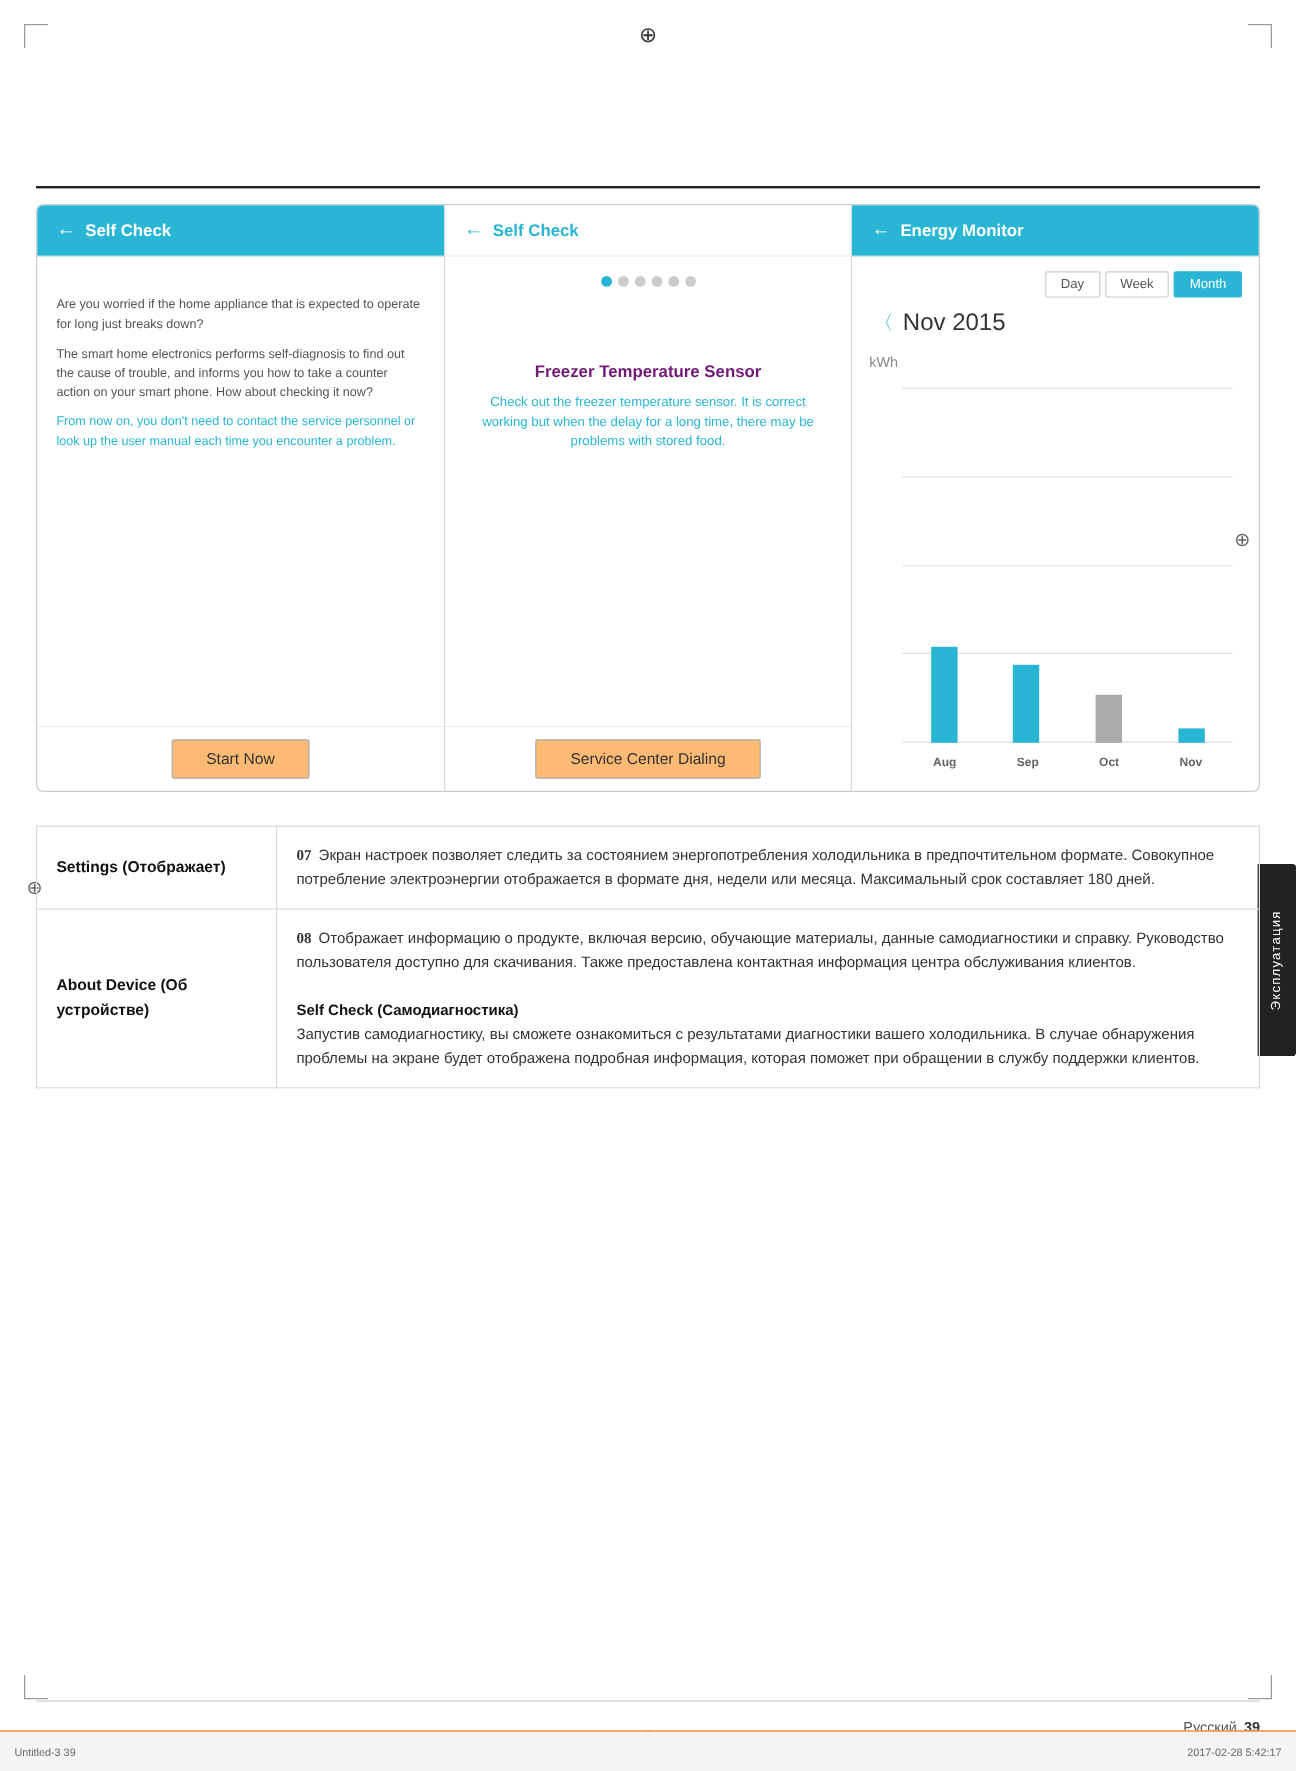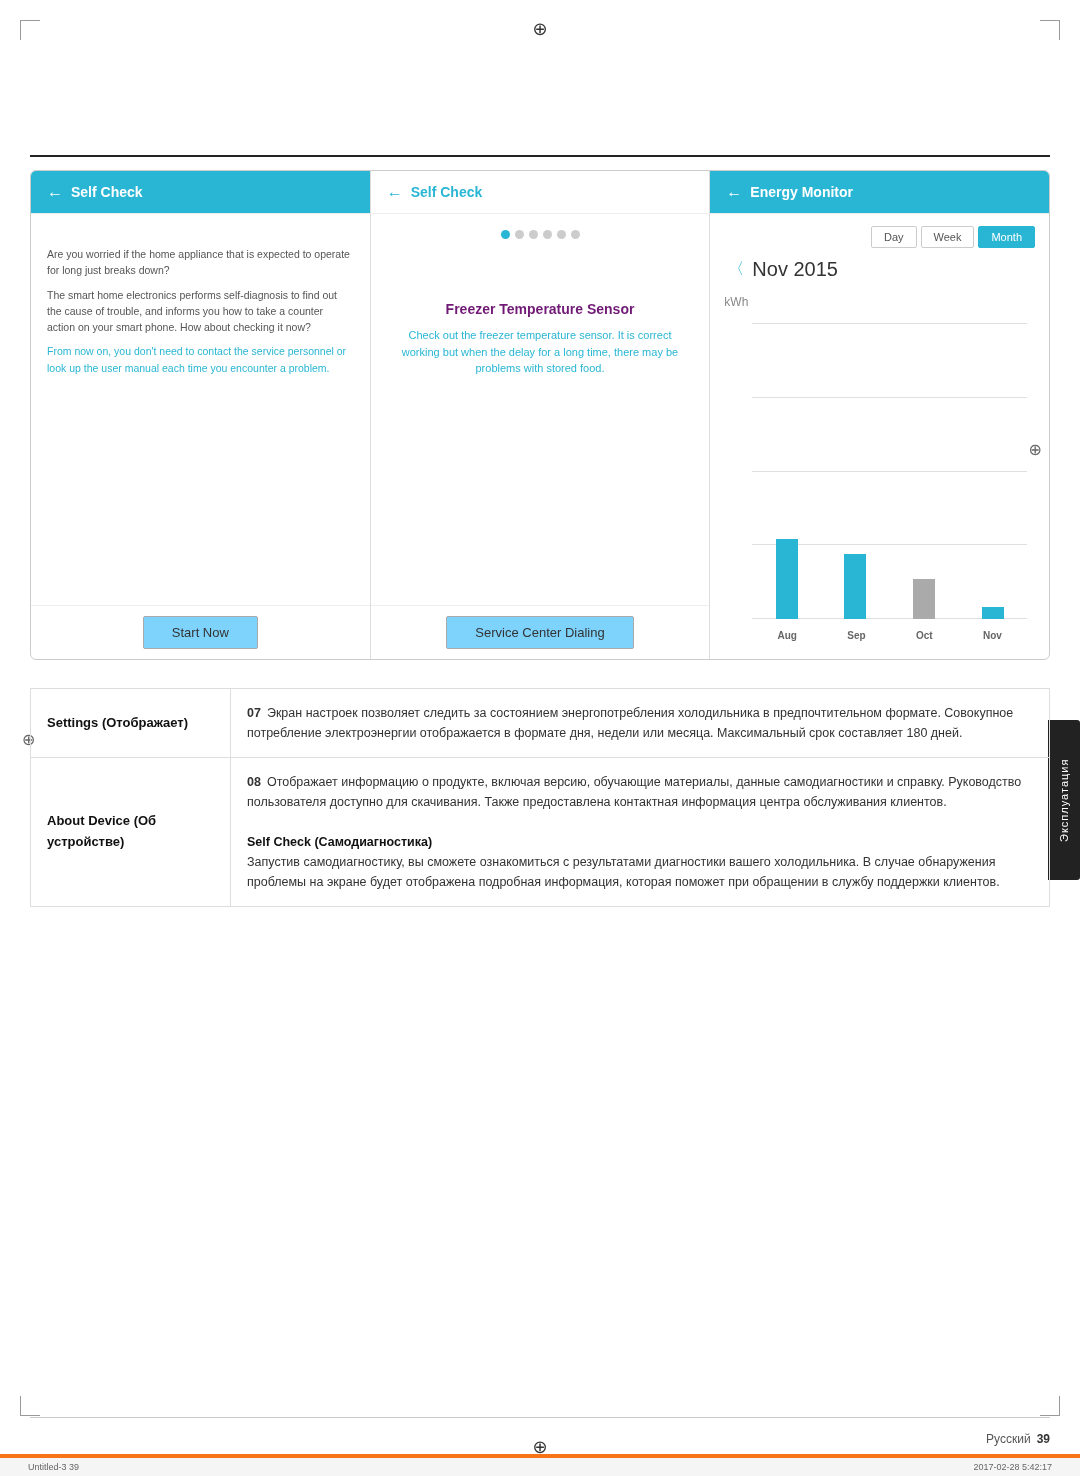--- a/index.html
+++ b/index.html
@@ -108,21 +108,21 @@
     .self-check-text .highlight { color: #29b6d4; }
 
     .panel-footer {
       padding: 10px 14px;
       border-top: 1px solid #eee;
       display: flex;
       justify-content: center;
     }
     .btn-outline {
       border: 1px solid #aaa;
-      background: #7dd3fc;
+      background: #fdba74;
       padding: 8px 28px;
       font-size: 13px;
       color: #333;
       cursor: pointer;
       border-radius: 2px;
     }
 
     
     .panel2-body {
       display: flex;
@@ -247,20 +247,21 @@
       width: 200px;
       font-weight: 700;
       font-size: 13px;
       color: #111;
       vertical-align: middle;
     }
     .row-num {
       font-weight: 700;
       color: #333;
       margin-right: 6px;
+      font-family: Liberation Serif, serif;
     }
     .sub-heading {
       font-weight: 700;
       color: #111;
     }
 
     
     .vertical-tab {
       position: absolute;
       right: 0;
@@ -313,27 +314,27 @@
       color: #333;
       font-weight: 600;
     }
 
     
     .page-bottom-bar {
       position: absolute;
       bottom: 0;
       left: 0;
       right: 0;
-      height: 22px;
+      height: 34px;
       background: #f5f5f5;
-      border-top: 4px solid #f97316;
+      border-top: 1px solid #f97316;
       display: flex;
       align-items: center;
       justify-content: space-between;
-      padding: 0 28px;
+      padding: 0 12px;
       font-size: 9px;
       color: #666;
     }
 
     
     .left-compass {
       position: absolute;
       left: 22px;
       top: 730px;
       font-size: 16px;

